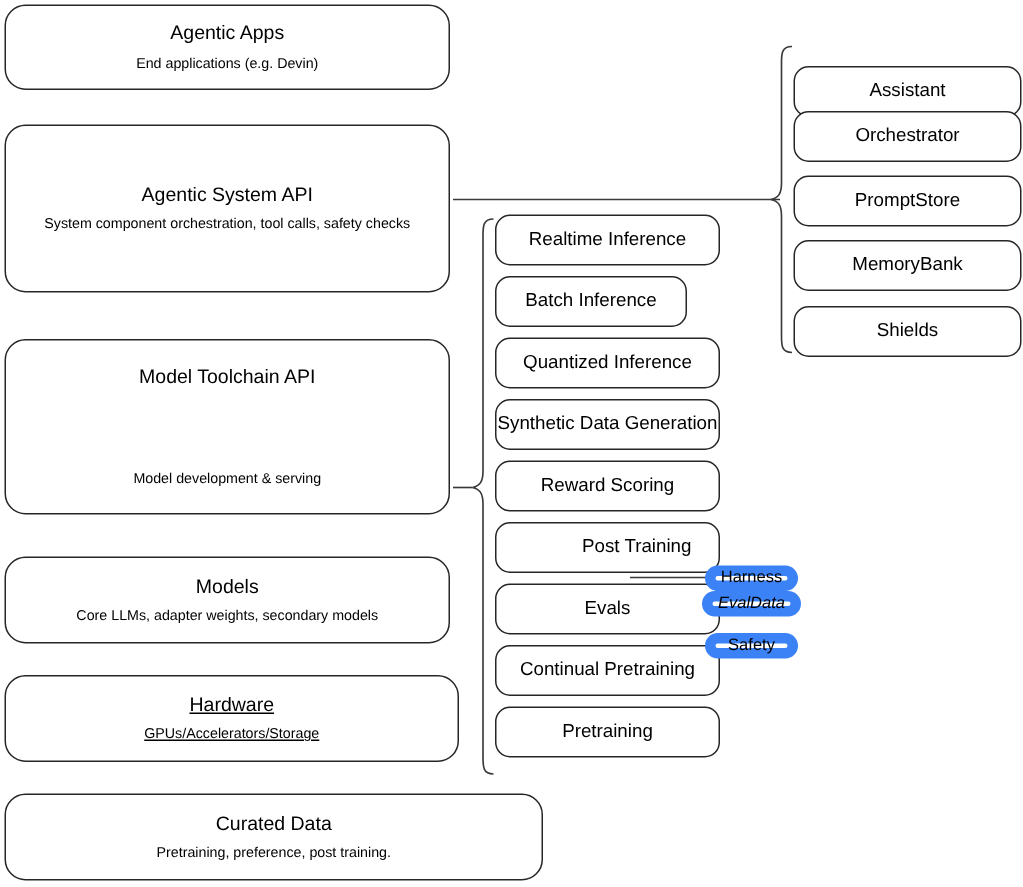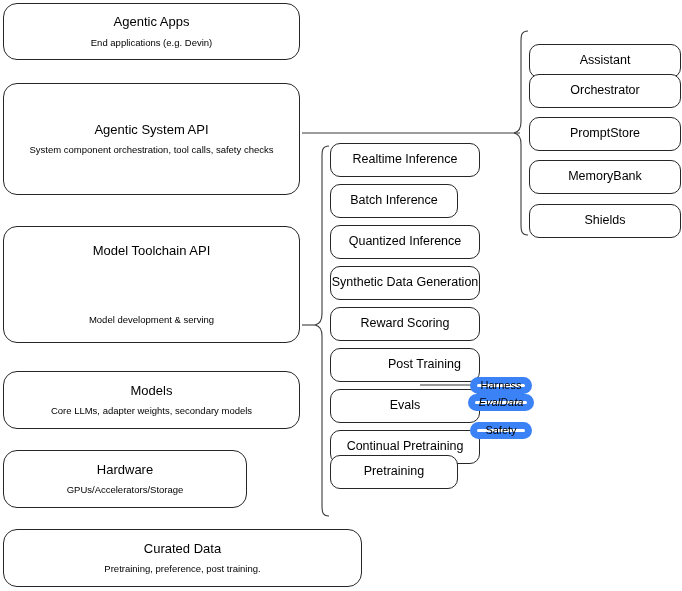--- a/index.html
+++ b/index.html
@@ -136,21 +136,21 @@
   <div class="node layer" style="left:3px; top:226px; width:297px; height:117px;gap:48px;">
     <div class="title">Model Toolchain API</div>
     <div class="sub">Model development &amp; serving</div>
   </div>
 
   <div class="node layer" style="left:3px; top:371px; width:297px; height:58px;">
     <div class="title">Models</div>
     <div class="sub">Core LLMs, adapter weights, secondary models</div>
   </div>
 
-  <div class="node layer" style="left:3px; top:450px; width:244px; height:58px;">
+  <div class="node layer" style="left:3px; top:450px; width:303px; height:58px;text-decoration:underline;">
     <div class="title">Hardware</div>
     <div class="sub">GPUs/Accelerators/Storage</div>
   </div>
 
   <div class="node layer" style="left:3px; top:529px; width:359px; height:58px;">
     <div class="title">Curated Data</div>
     <div class="sub">Pretraining, preference, post training.</div>
   </div>
 
   <div class="node cap" style="left:330px; top:143px; width:150px;">
@@ -170,21 +170,21 @@
   </div>
   <div class="node cap" style="left:330px; top:348px; width:150px;padding-left:39px;">
     <span>Post Training</span>
   </div>
   <div class="node cap" style="left:330px; top:389px; width:150px;">
     <span>Evals</span>
   </div>
   <div class="node cap" style="left:330px; top:430px; width:150px;">
     <span>Continual Pretraining</span>
   </div>
-  <div class="node cap" style="left:330px; top:455px; width:128px;">
+  <div class="node cap" style="left:330px; top:471px; width:150px;">
     <span>Pretraining</span>
   </div>
 
   <div class="pill" style="left:470px; top:377px; width:62px;">
     <span>Harness</span>
   </div>
   <div class="pill" style="left:468px; top:394px; width:66px;font-style:italic;">
     <span>EvalData</span>
   </div>
   <div class="pill" style="left:470px; top:410px; width:62px;margin-top:12px;">

